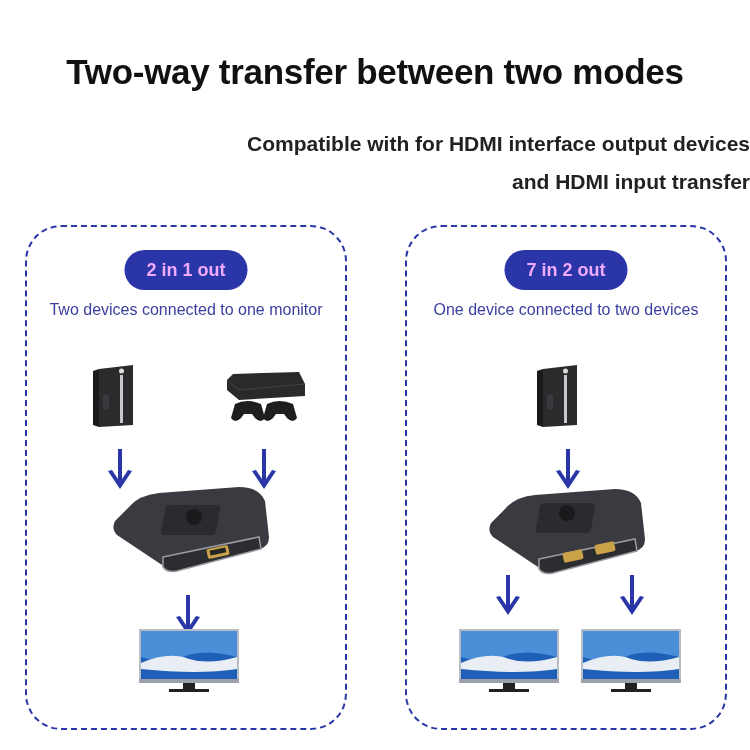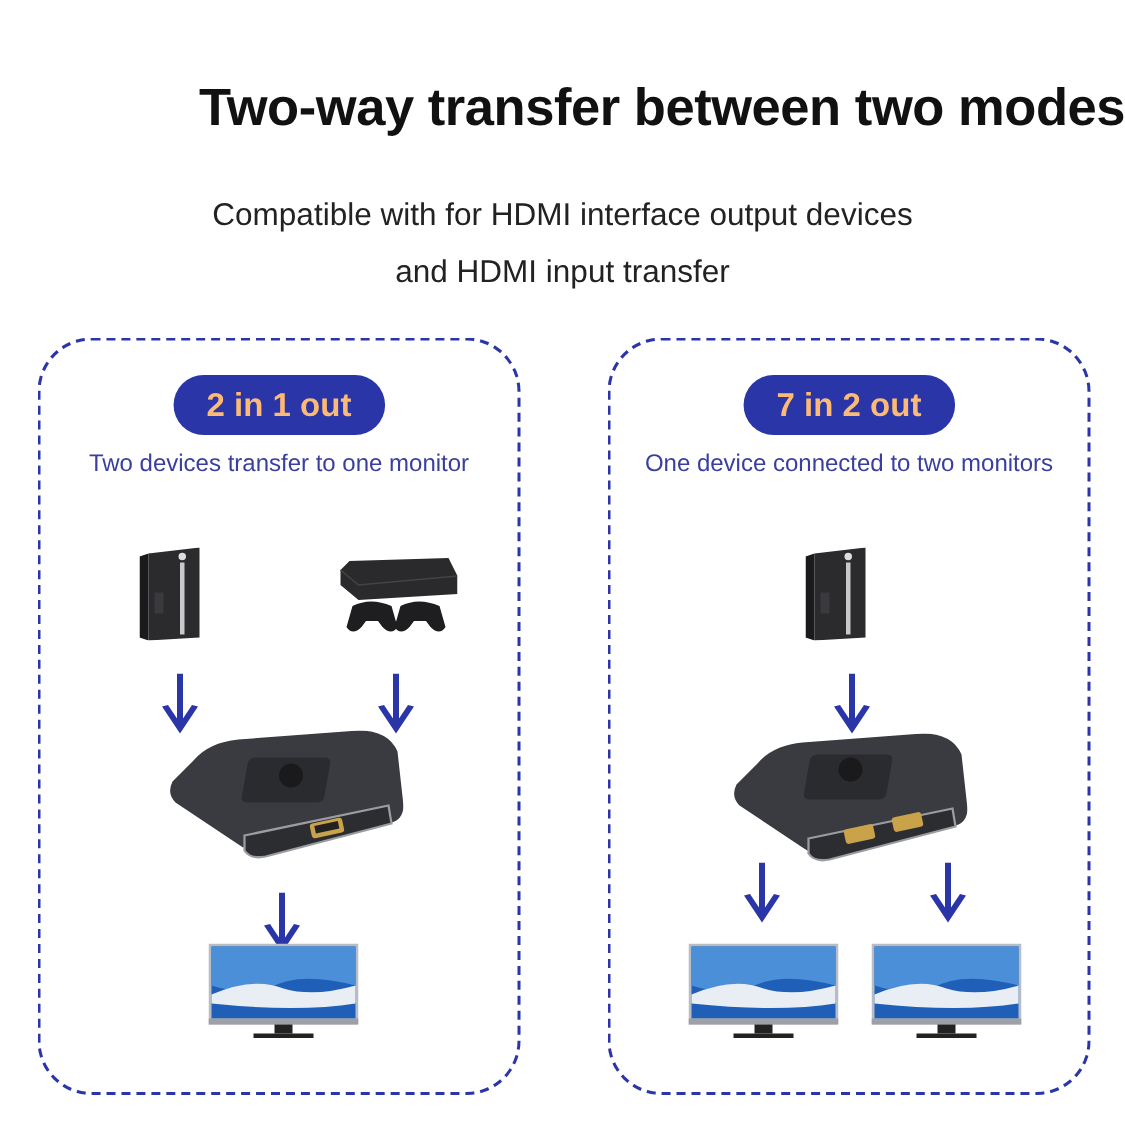--- a/index.html
+++ b/index.html
@@ -1,20 +1,20 @@
 <!DOCTYPE html>
 <html><head>
 <meta charset="utf-8">
 <style>
   html,body{margin:0;padding:0;background:#fff;}
   body{width:750px;height:750px;position:relative;overflow:hidden;font-family:"Liberation Sans",sans-serif;}
-  .title{position:absolute;left:0;top:52px;width:750px;text-align:right;font-size:35px;font-weight:bold;color:#111;letter-spacing:-0.3px;}
-  .sub{position:absolute;left:0;width:750px;text-align:center;font-size:21px;color:#222;}
+  .title{position:absolute;left:0;top:52px;width:750px;text-align:center;font-size:35px;font-weight:bold;color:#111;letter-spacing:-0.3px;}
+  .sub{position:absolute;left:0;width:750px;text-align:right;font-size:21px;color:#222;font-weight:bold;}
   .panel{position:absolute;top:225px;width:322px;height:505px;border:2.5px dashed #2a35a8;border-radius:36px;box-sizing:border-box;}
-  .badge{position:absolute;left:50%;transform:translateX(-50%);top:23px;height:40px;padding:0 22px;background:#2a35a8;color:#fdba74;border-radius:20px;font-size:22px;font-weight:bold;line-height:40px;white-space:nowrap;}
+  .badge{position:absolute;left:50%;transform:translateX(-50%);top:23px;height:40px;padding:0 22px;background:#2a35a8;color:#f0abfc;border-radius:20px;font-size:18px;font-weight:bold;line-height:40px;white-space:nowrap;}
   .desc{position:absolute;left:0;width:100%;top:74px;text-align:center;font-size:16px;color:#3a3f9e;white-space:nowrap;}
   .abs{position:absolute;}
   .arrow{position:absolute;width:26px;height:42px;}
 </style>
 </head>
 <body>
 
 <svg width="0" height="0" style="position:absolute">
   <defs>
     <symbol id="arr" viewBox="0 0 26 42">
@@ -63,21 +63,21 @@
       </symbol>
   </defs>
 </svg>
 
 <div class="title">Two-way transfer between two modes</div>
 <div class="sub" style="top:132px">Compatible with for HDMI interface output devices</div>
 <div class="sub" style="top:170px">and HDMI input transfer</div>
 
 <div class="panel" style="left:25px">
   <div class="badge">2 in 1 out</div>
-  <div class="desc">Two devices transfer to one monitor</div>
+  <div class="desc">Two devices connected to one monitor</div>
   <svg class="abs" style="left:66px;top:138px" width="46" height="62">
       <use href="#pc"></use>
     </svg>
   <svg class="abs" style="left:198px;top:143px" width="80" height="58">
       <use href="#console"></use>
     </svg>
   <svg class="arrow" style="left:80px;top:222px">
       <use href="#arr"></use>
     </svg>
   <svg class="arrow" style="left:224px;top:222px">
@@ -89,21 +89,21 @@
   <svg class="arrow" style="left:148px;top:368px">
       <use href="#arr"></use>
     </svg>
   <svg class="abs" style="left:112px;top:402px" width="100" height="66">
       <use href="#monitor"></use>
     </svg>
 </div>
 
 <div class="panel" style="left:405px">
   <div class="badge">7 in 2 out</div>
-  <div class="desc">One device connected to two monitors</div>
+  <div class="desc">One device connected to two devices</div>
   <svg class="abs" style="left:130px;top:138px" width="46" height="62">
       <use href="#pc"></use>
     </svg>
   <svg class="arrow" style="left:148px;top:222px">
       <use href="#arr"></use>
     </svg>
   <svg class="abs" style="left:78px;top:262px" width="160" height="100">
       <use href="#switch2"></use>
     </svg>
   <svg class="arrow" style="left:88px;top:348px">

